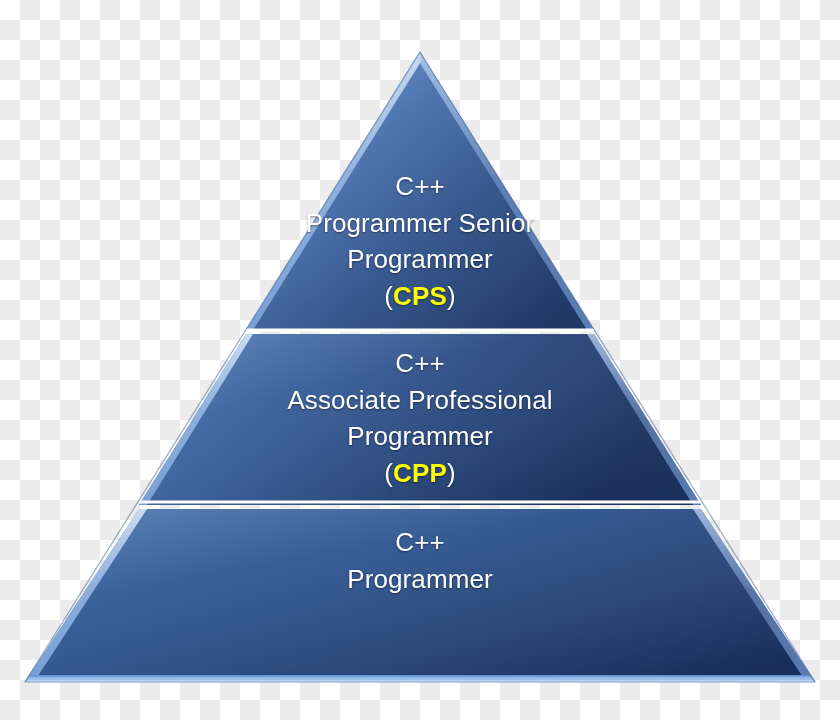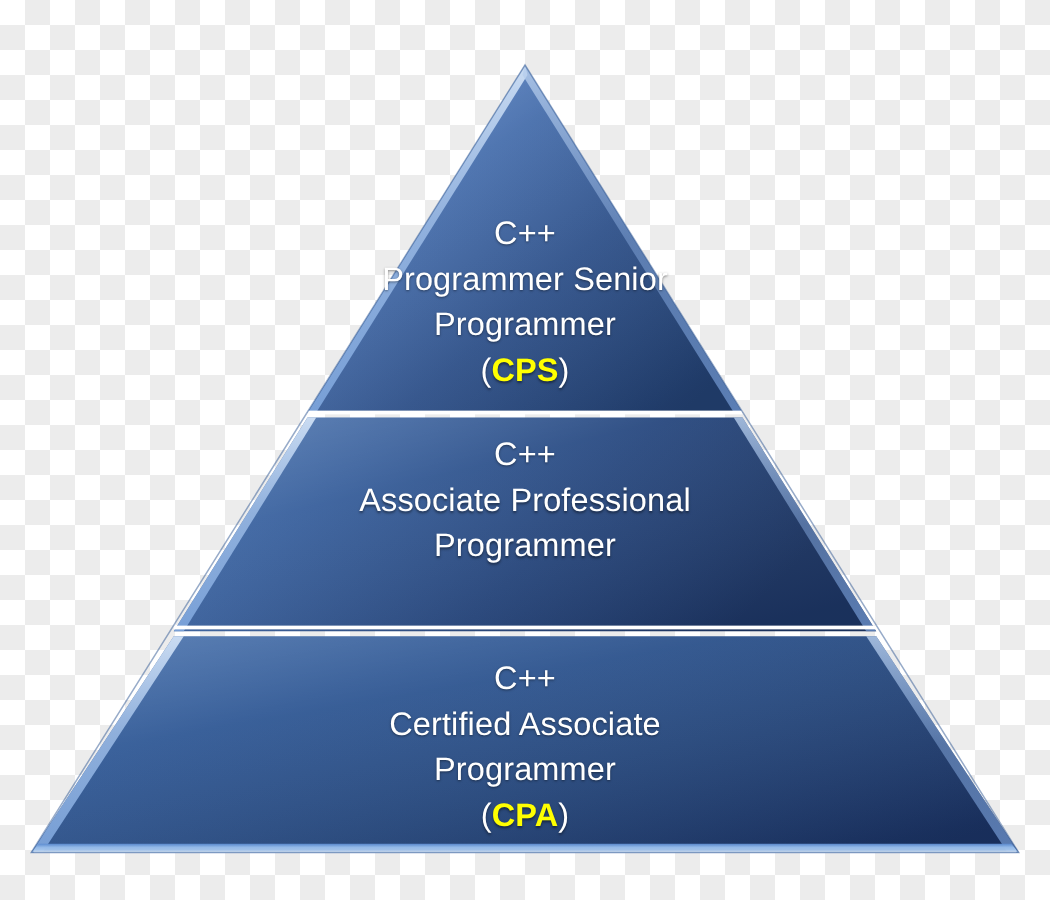--- a/index.html
+++ b/index.html
@@ -168,22 +168,21 @@
     <span class="line">C++</span>
     <span class="line">Programmer Senior</span>
     <span class="line">Programmer</span>
     <span class="line"><span>(</span><span class="code">CPS</span><span>)</span></span>
   </div>
 
   <div class="tier-text" id="tier-middle-text">
     <span class="line">C++</span>
     <span class="line">Associate Professional</span>
     <span class="line">Programmer</span>
+    <span class="line"><span>(</span><span class="code">CPP</span><span>)</span></span>
   </div>
 
   <div class="tier-text" id="tier-bottom-text">
     <span class="line">C++</span>
-    <span class="line">Certified Associate</span>
     <span class="line">Programmer</span>
-    <span class="line"><span>(</span><span class="code">CPA</span><span>)</span></span>
   </div>
 
 </div>
 
 </body></html>

